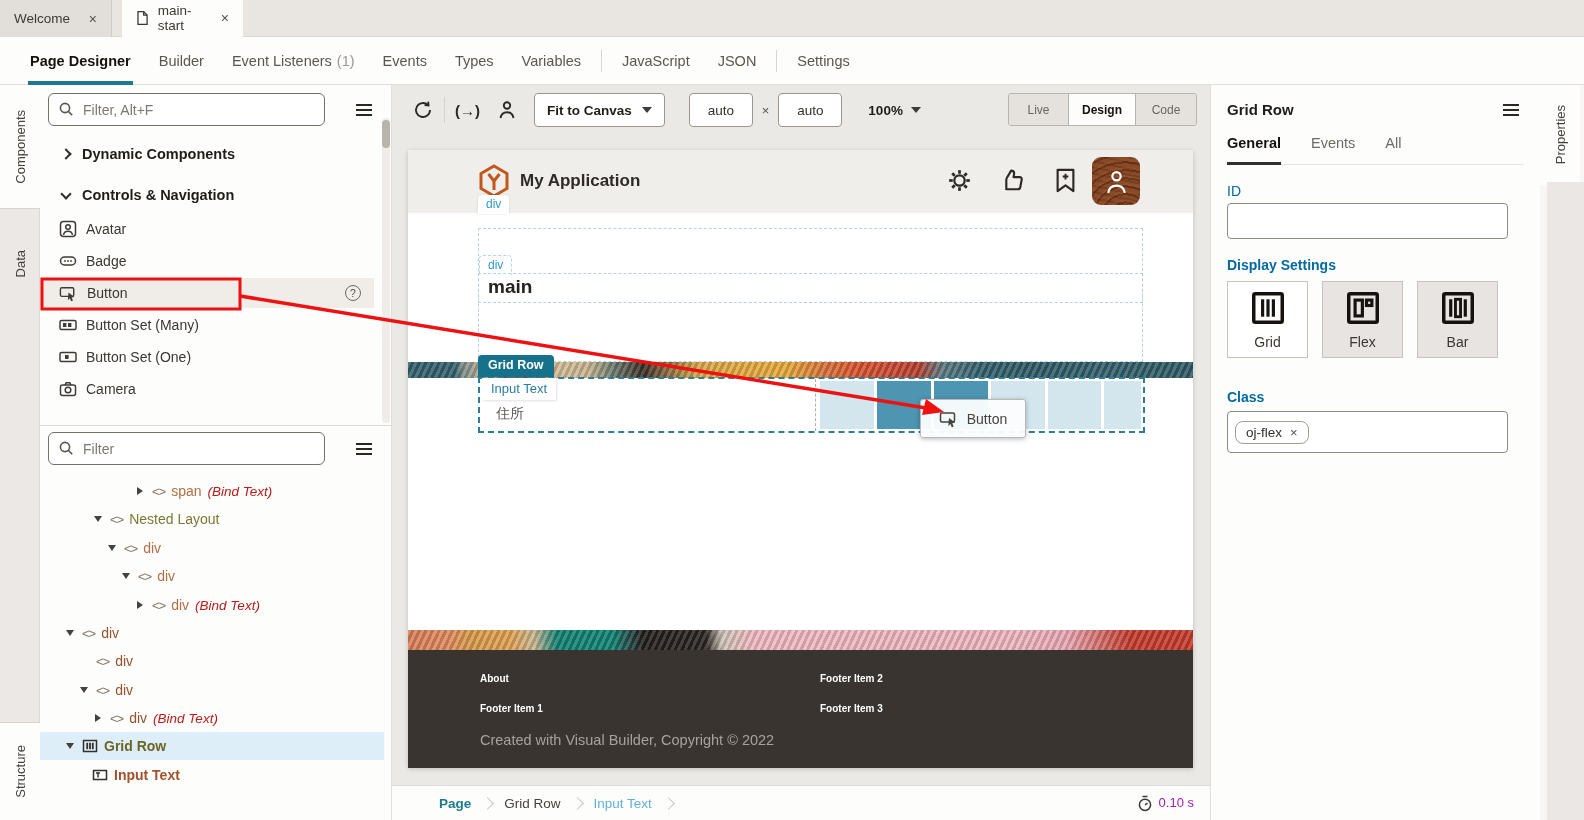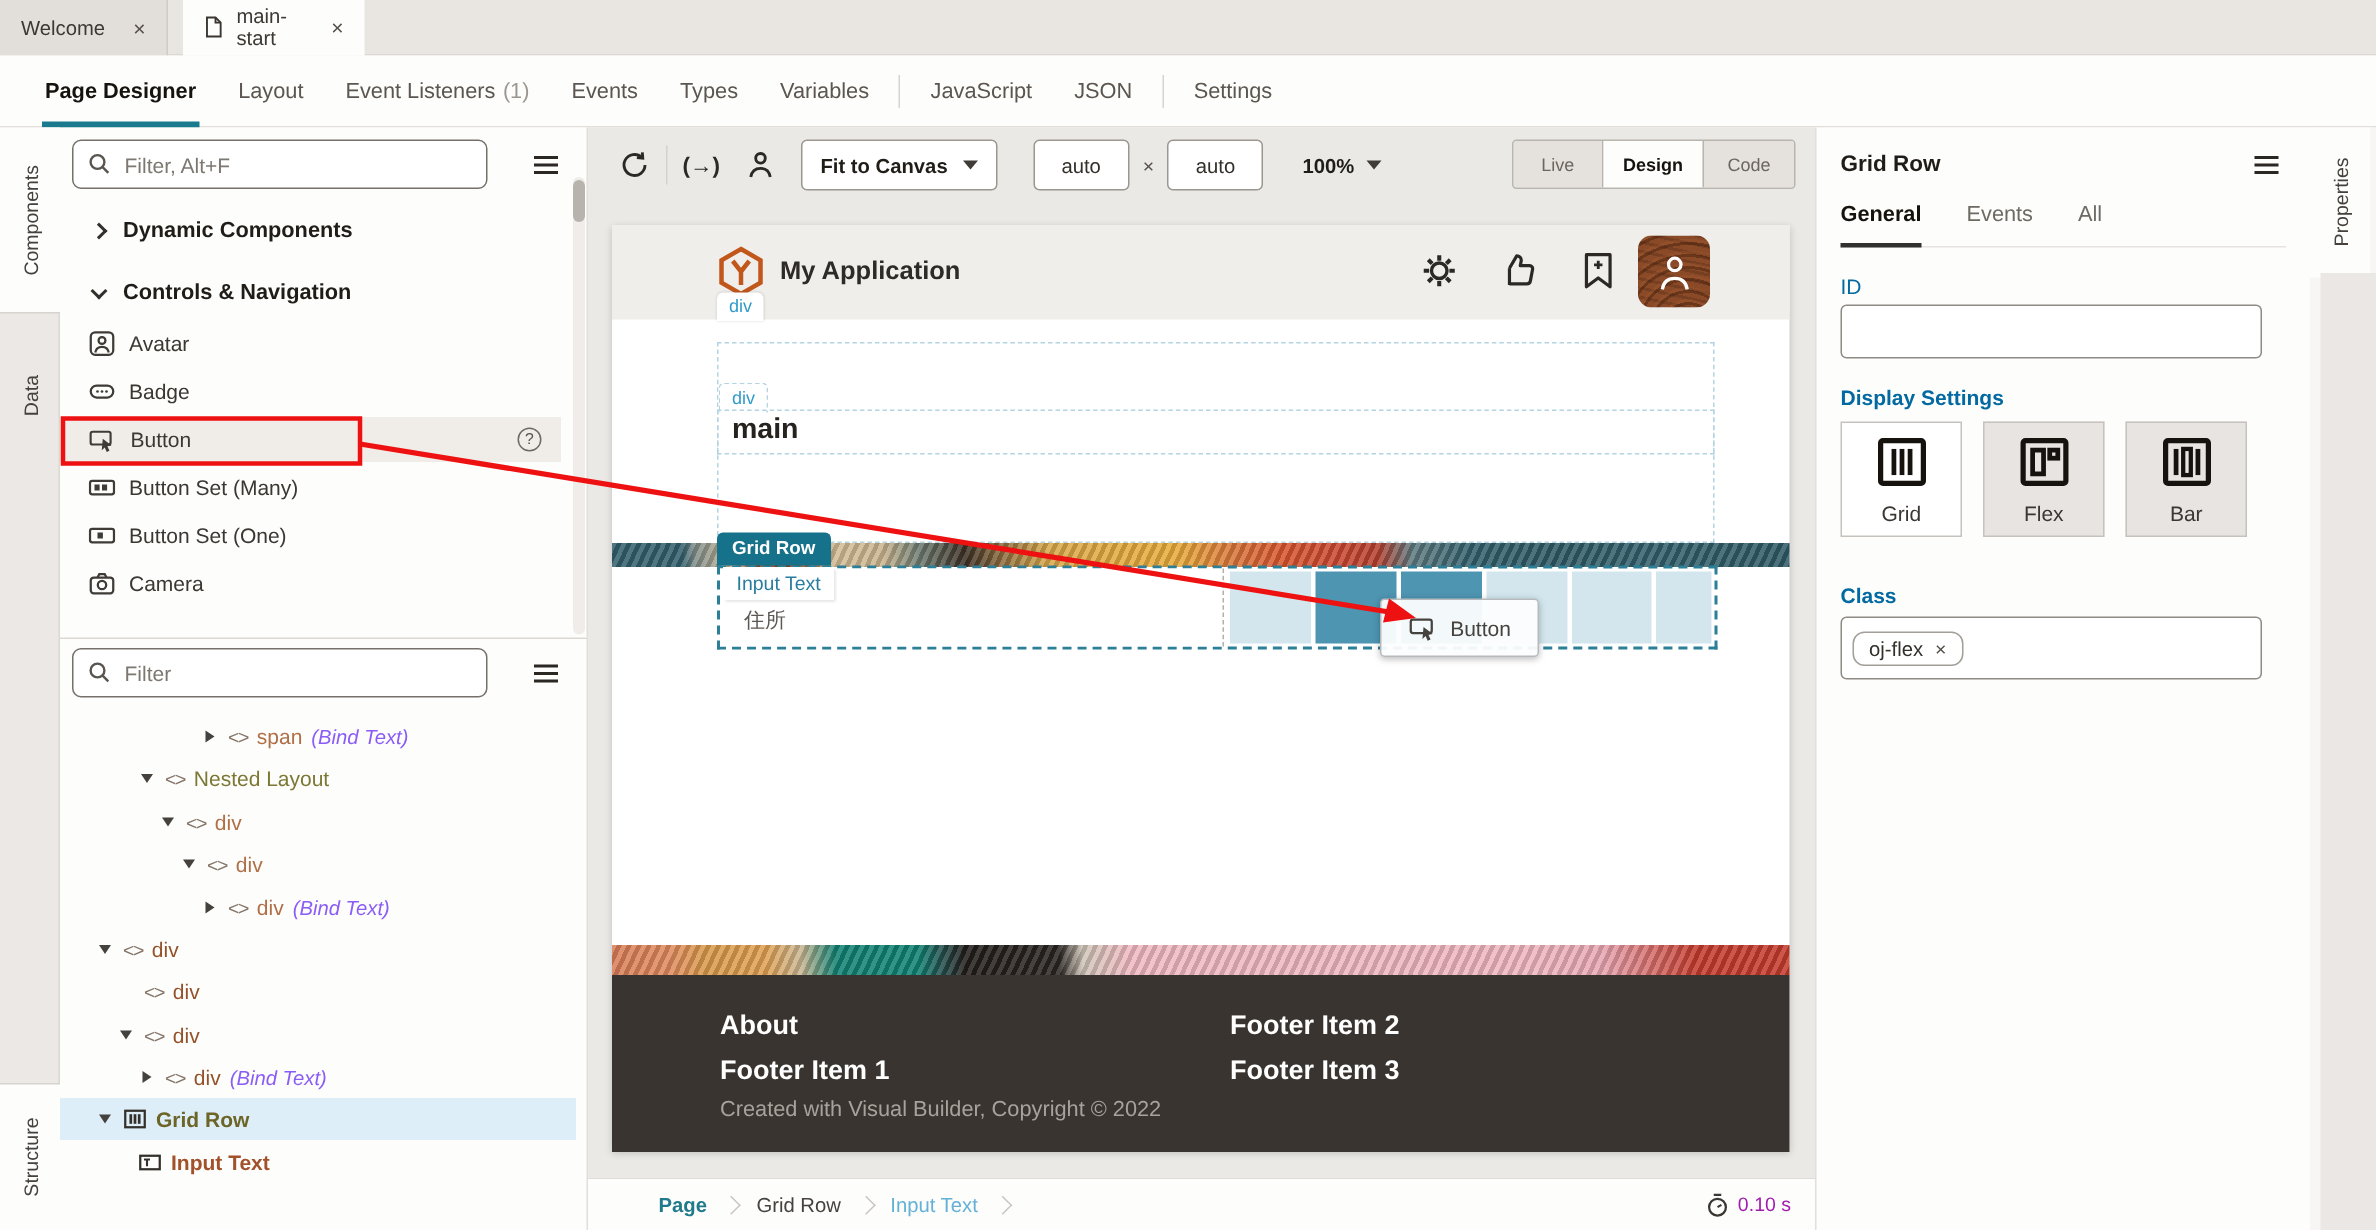--- a/index.html
+++ b/index.html
@@ -56,21 +56,21 @@
   .trow.sel { background:#ddeef8; }
   .arr { width:12px; flex:none; display:flex; justify-content:center; }
   .tri-r { width:0; height:0; border-left:6px solid #45413c; border-top:4px solid transparent; border-bottom:4px solid transparent; }
   .tri-d { width:0; height:0; border-top:6px solid #45413c; border-left:4px solid transparent; border-right:4px solid transparent; }
   .codetag { font-size:13px; color:#857467; letter-spacing:-1px; flex:none; }
   .tlabel.el  { color:#b06f46; }
   .tlabel.el2 { color:#935229; }
   .tlabel.comp { color:#7c7834; }
   .tlabel.comp2 { color:#6c6527; font-weight:700; }
   .tlabel.inp { color:#a2512a; font-weight:700; }
-  .bindtxt { font-style:italic; color:#8b5cf6; font-size:13.5px; }
+  .bindtxt { font-style:italic; color:#b91c1c; font-size:13.5px; }
 
   
   .workspace { position:absolute; left:392px; top:85px; width:818px; height:700px; background:#ebe9e6; }
   .ctoolbar { position:absolute; left:0; top:0; width:818px; height:50px; display:flex; align-items:center; }
   .tbicon { color:#2c2925; cursor:pointer; display:flex; align-items:center; justify-content:center; }
   .tbdivider { width:1px; height:26px; background:#d5d1cc; margin:0 10px; }
   .fitbtn { height:34px; background:#fff; border:1px solid #9b968f; border-radius:4px; display:flex; align-items:center; gap:10px; padding:0 12px; font-size:13.5px; color:#201d19; font-weight:700; cursor:pointer; }
   .caret { width:0; height:0; border-left:5px solid transparent; border-right:5px solid transparent; border-top:6px solid #3f3b36; }
   .autoinput { width:64px; height:34px; background:#fff; border:1px solid #9b968f; border-radius:4px; text-align:center; font-size:13.5px; color:#33302b; font-family:"Liberation Sans",sans-serif; }
   .times { color:#55504a; font-size:13px; margin:0 9px; }
@@ -109,21 +109,21 @@
   .itlabel { position:absolute; left:2px; top:0px; background:#fff; color:#2b7da0; font-size:13px; padding:3px 9px 4px; box-shadow:1px 1px 2px rgba(0,0,0,.12); white-space:nowrap; z-index:7; }
   .itvalue { position:absolute; left:16px; top:26px; font-size:14px; color:#5c5955; }
   .cells { position:absolute; left:340px; right:2px; top:2px; bottom:2px; display:flex; gap:3px; }
   .cell { flex:1; background:#d3e6ee; }
   .cell.darkc { background:#4e95b2; }
   .cell.last { flex:0.68; }
 
   .ghost { position:absolute; left:512px; top:249px; width:106px; height:39px; background:rgba(252,253,254,.95); border:1px solid #b6babd; border-radius:3px; box-shadow:0 1px 5px rgba(0,0,0,.28); display:flex; align-items:center; justify-content:center; gap:8px; font-size:14px; color:#46423e; z-index:8; cursor:grabbing; }
 
   .cfooter { position:absolute; left:0; top:500px; width:785px; height:118px; background:#39342f; }
-  .flink { position:absolute; font-size:18px; font-weight:700; color:#fff; cursor:pointer; }
+  .flink { position:absolute; font-size:10px; font-weight:700; color:#fff; cursor:pointer; }
   .fcopy { position:absolute; left:72px; top:82px; font-size:14.5px; color:#a7a29c; }
 
   
   .bcbar { position:absolute; left:392px; top:785px; width:818px; height:35px; background:#fdfdfc; border-top:1px solid #dfdcd8; display:flex; align-items:center; padding-left:16px; gap:10px; }
   .bc { font-size:13.5px; cursor:pointer; }
   .bc.page { color:#1f7a8c; font-weight:700;padding-left:31px; }
   .bc.mid { color:#46423e; }
   .bc.cur { color:#64b1d8; }
   .bcsep { width:9px; height:9px; border-top:1.5px solid #c9c4bf; border-right:1.5px solid #c9c4bf; transform:rotate(45deg); margin:0 2px; flex:none; }
   .timer { position:absolute; right:16px; top:9px; display:flex; align-items:flex-start; gap:6px; font-size:13px; color:#a21caf; }
@@ -172,21 +172,21 @@
       <span>main-start</span>
       <span class="close">×</span>
     </div>
   </div>
 
   <div class="navbar">
     <div class="navitem active">
         <span>Page Designer</span>
       </div>
     <div class="navitem">
-        <span>Layout</span>
+        <span>Builder</span>
       </div>
     <div class="navitem">
         <span>Event Listeners</span>
         <span class="count">(1)</span>
       </div>
     <div class="navitem">
         <span>Events</span>
       </div>
     <div class="navitem">
         <span>Types</span>

